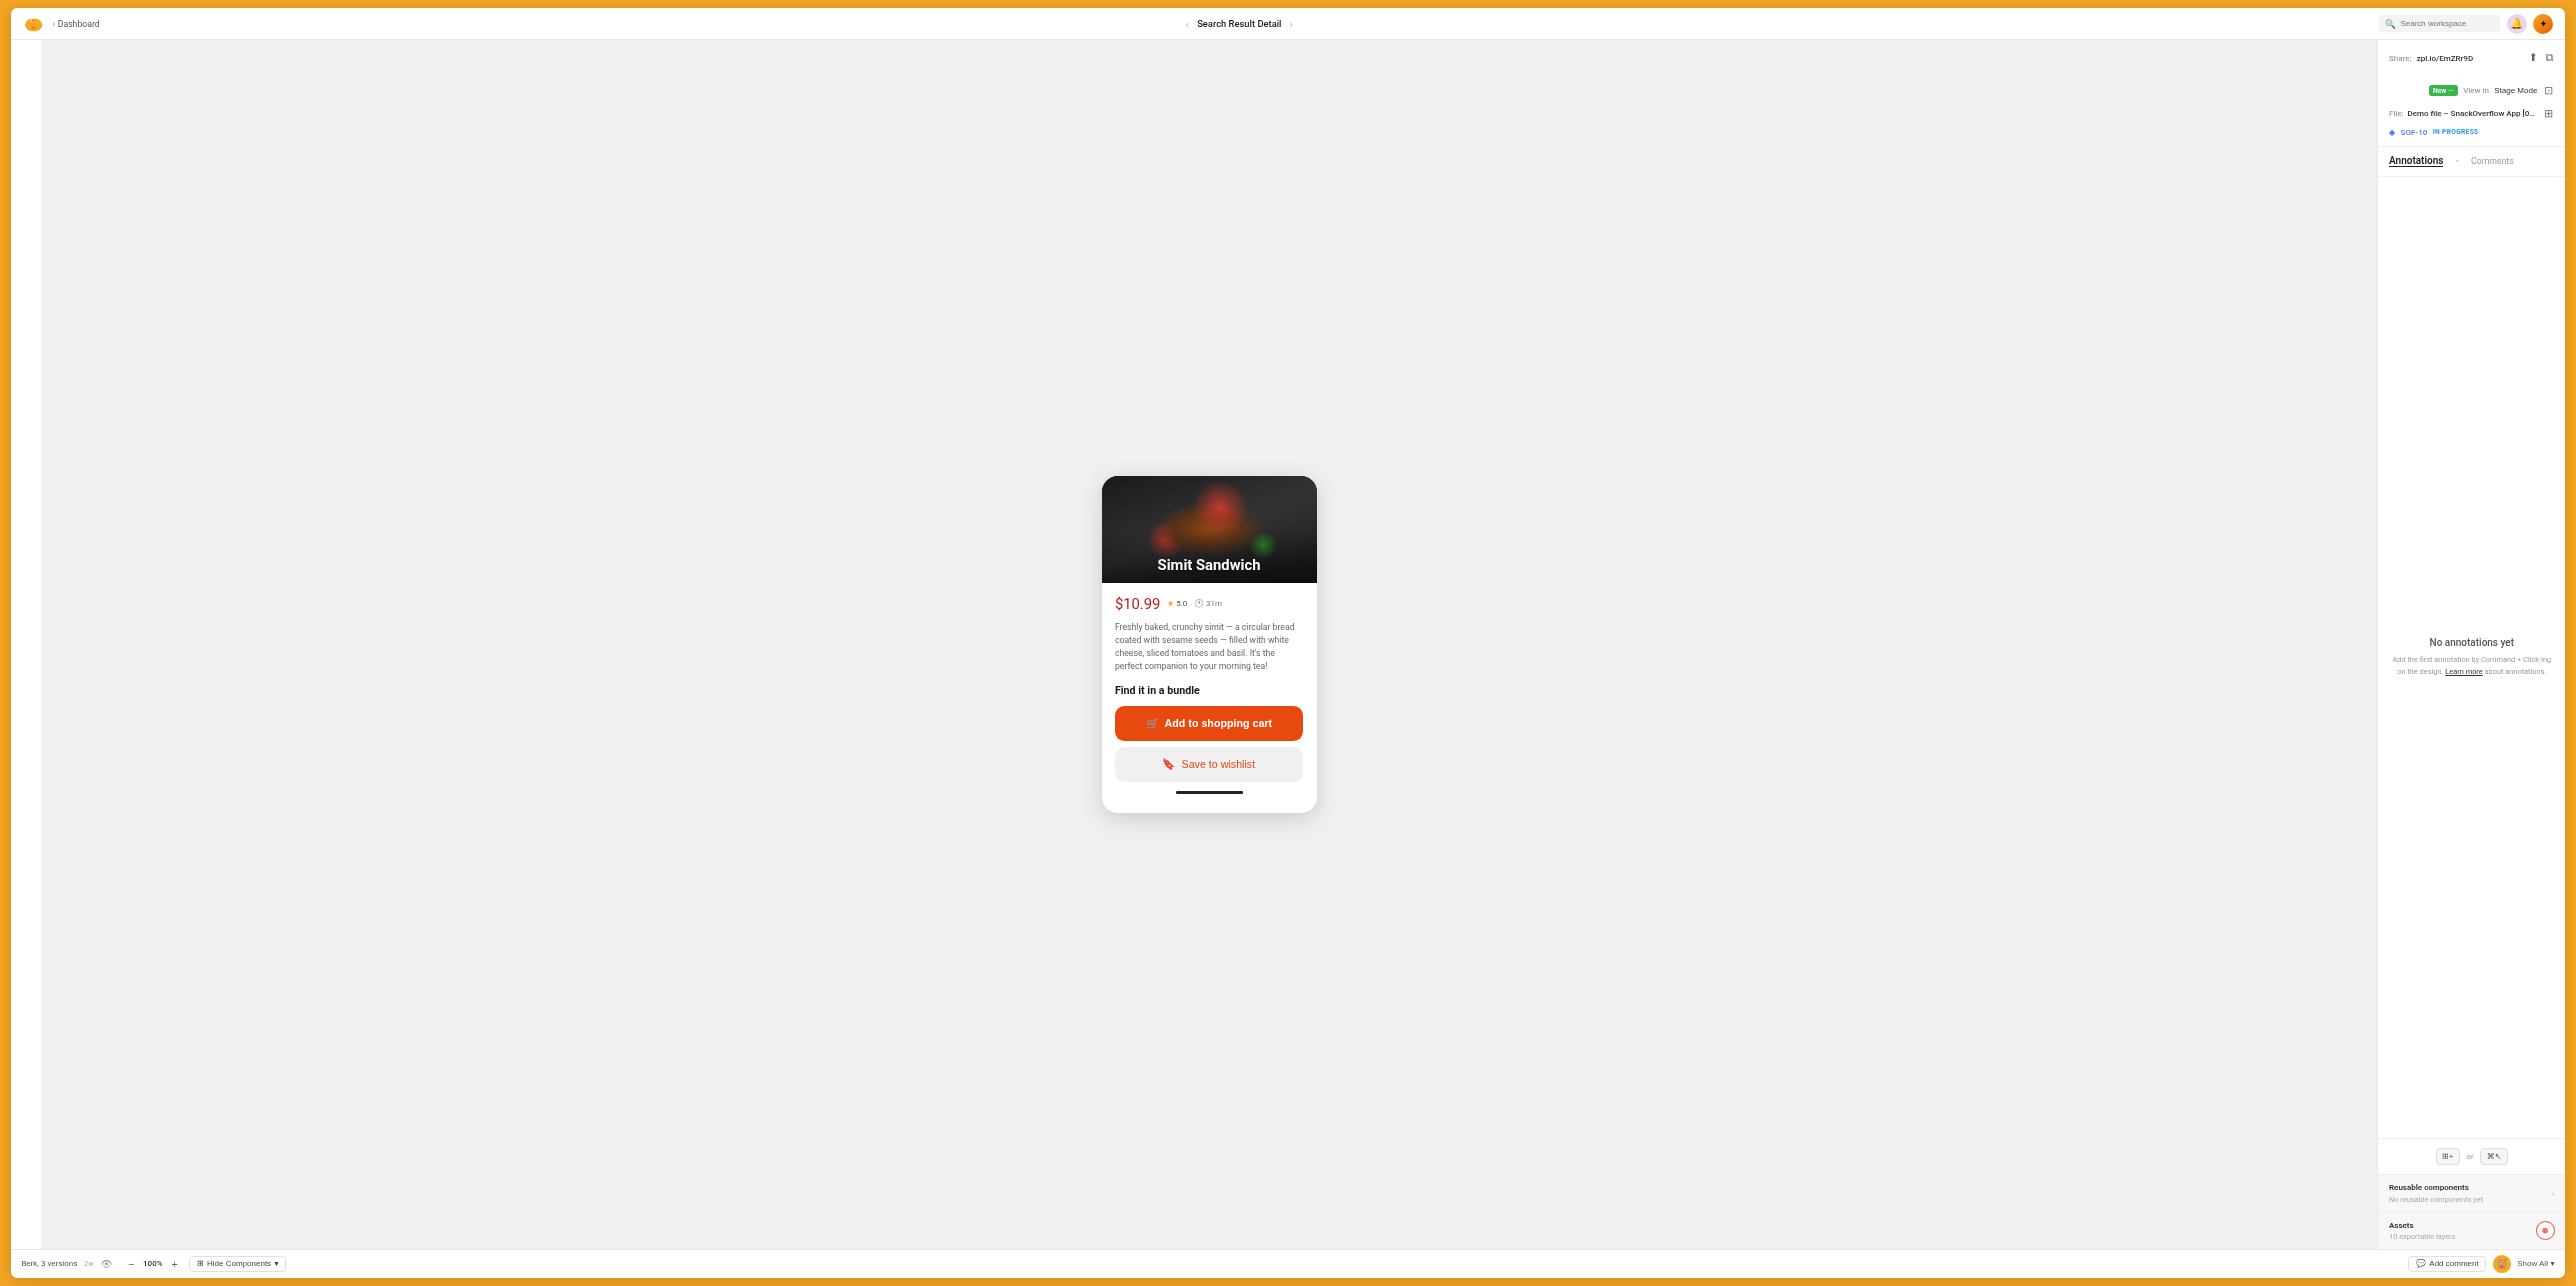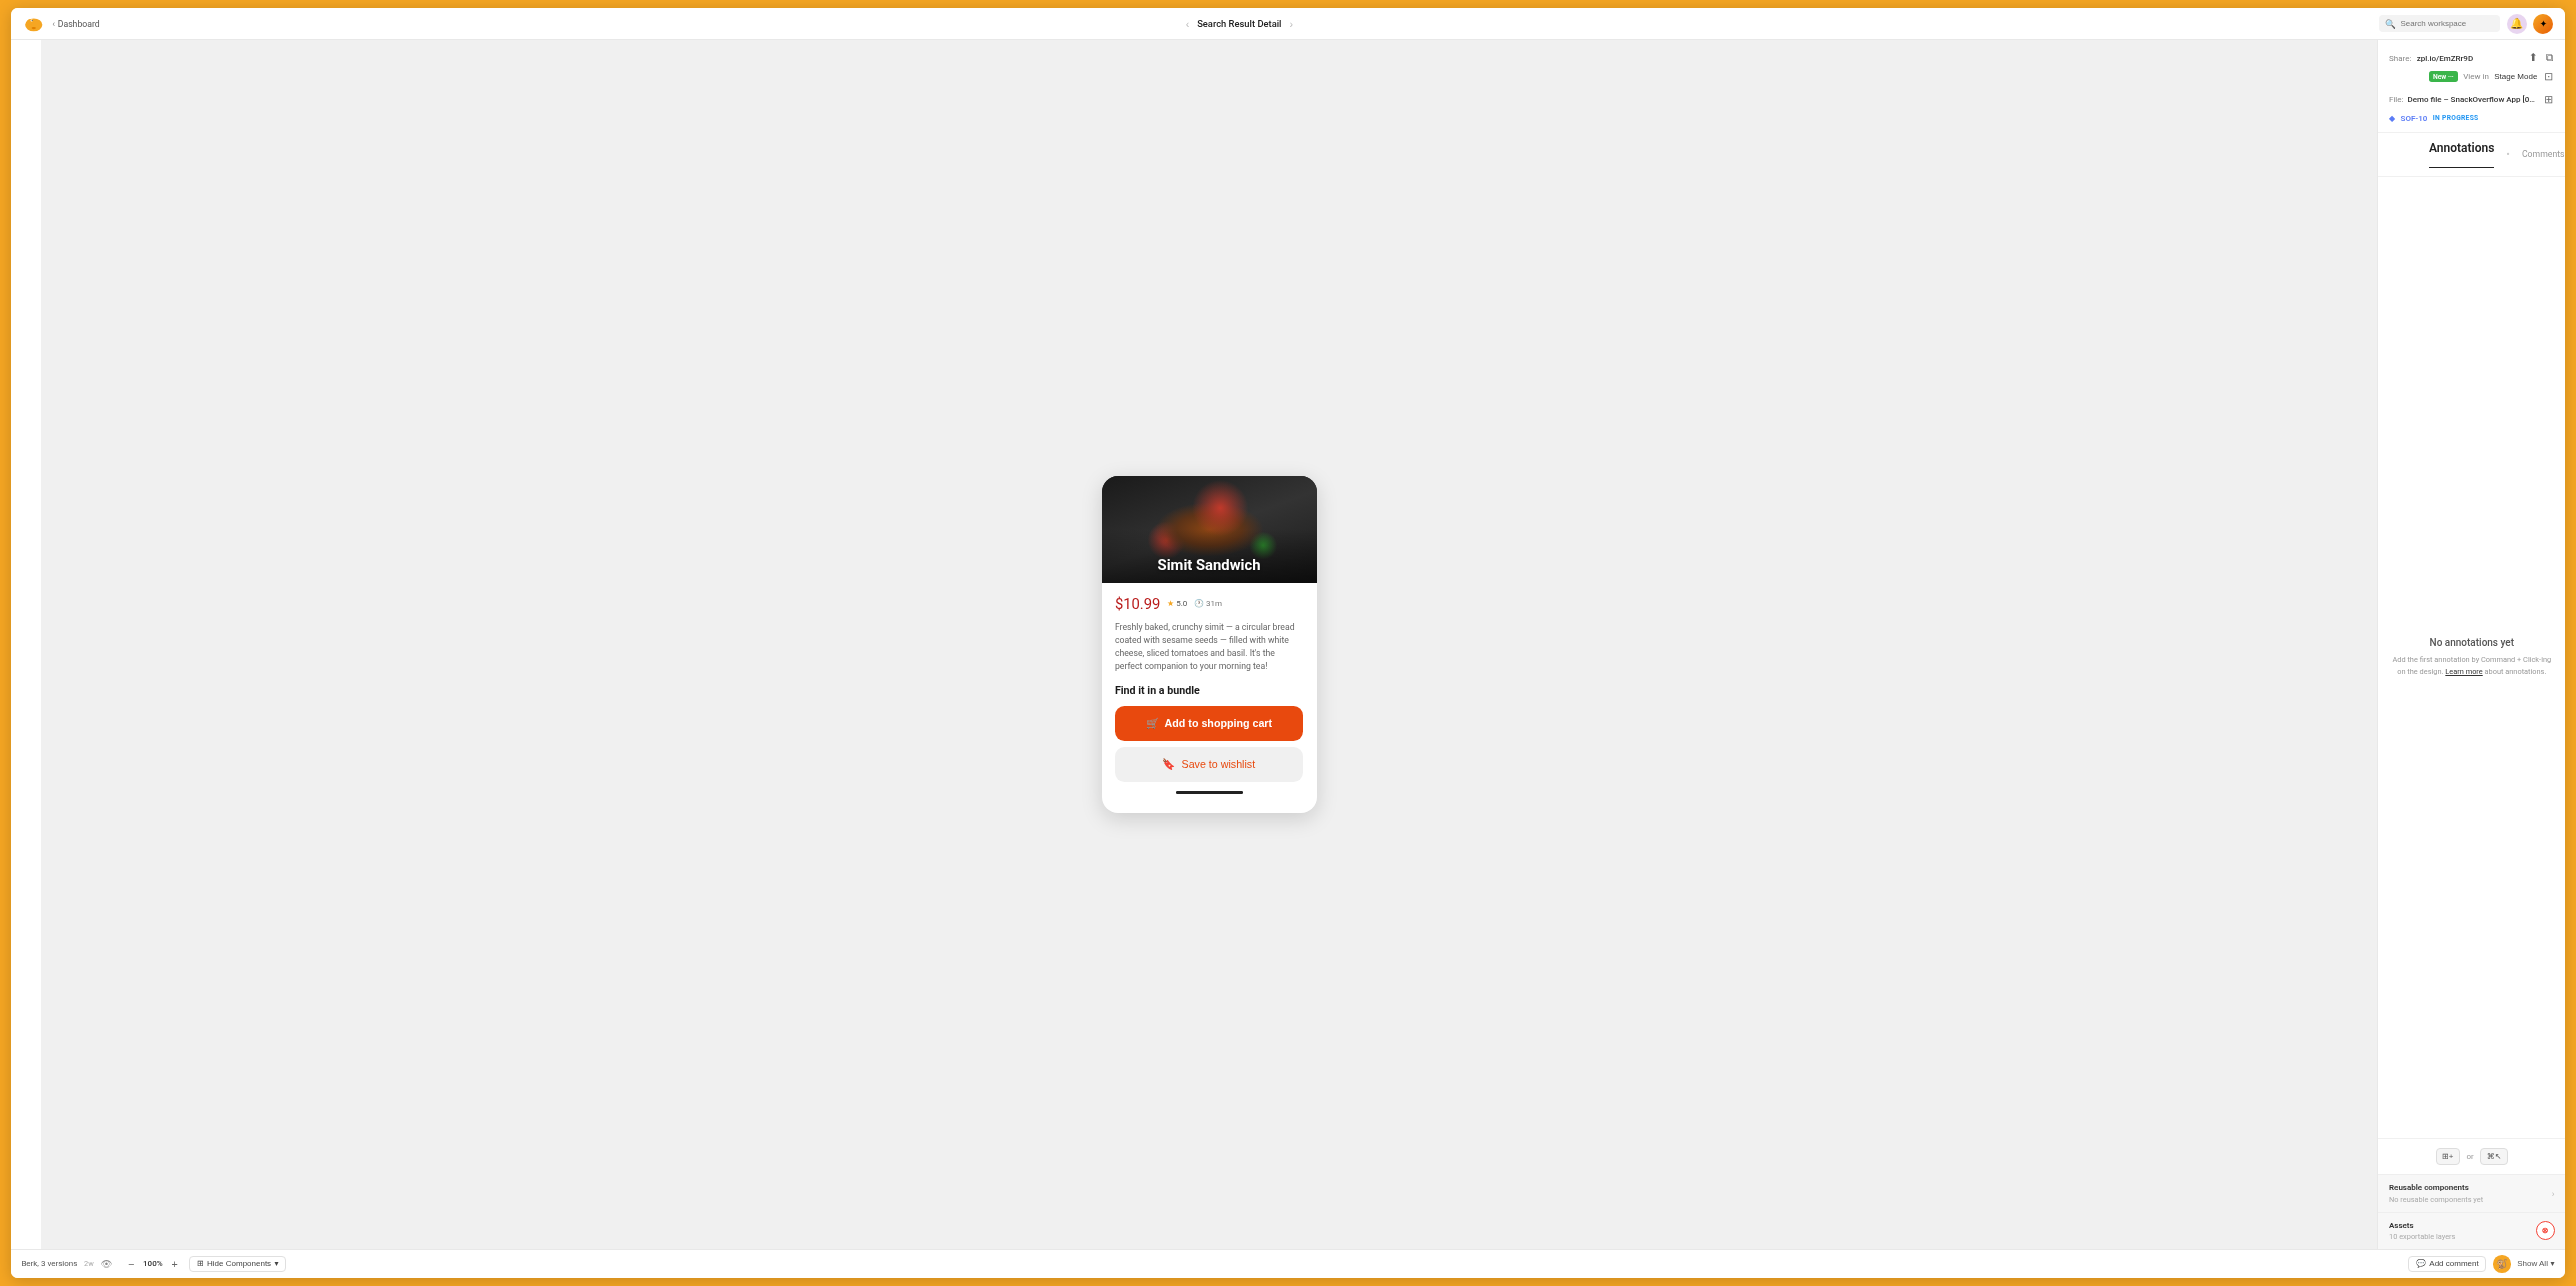--- a/index.html
+++ b/index.html
@@ -364,21 +364,21 @@
       border-radius: 2.7px;
       display: inline-flex;
       align-items: center;
       gap: 2px;
     }
 
     .view-in-row {
       display: flex;
       align-items: center;
       gap: 5.4px;
-      margin-top: 4px;
+      margin-top: 18px;
       justify-content: space-between;
       padding-left: 40px;
     }
 
     .view-in-left {
       display: flex;
       align-items: center;
       gap: 5.4px;
     }
 
@@ -449,27 +449,26 @@
 
     .annotations-tabs {
       display: flex;
       align-items: center;
       gap: 10.7px;
       padding: 8px 10.7px;
       border-bottom: 0.7px solid #f0f0f0;
     }
 
     .tab-active {
-      font-size: 12px;
+      font-size: 10px;
       font-weight: 600;
       color: #222;
       cursor: pointer;
       border-bottom: 1.3px solid #222;
-      padding-bottom: 12px;
-      margin-left: 40px;
+      padding-bottom: 0;
     }
 
     .tab-inactive {
       font-size: 8.7px;
       color: #999;
       cursor: pointer;
     }
 
     .tab-dot {
       color: #ccc;

